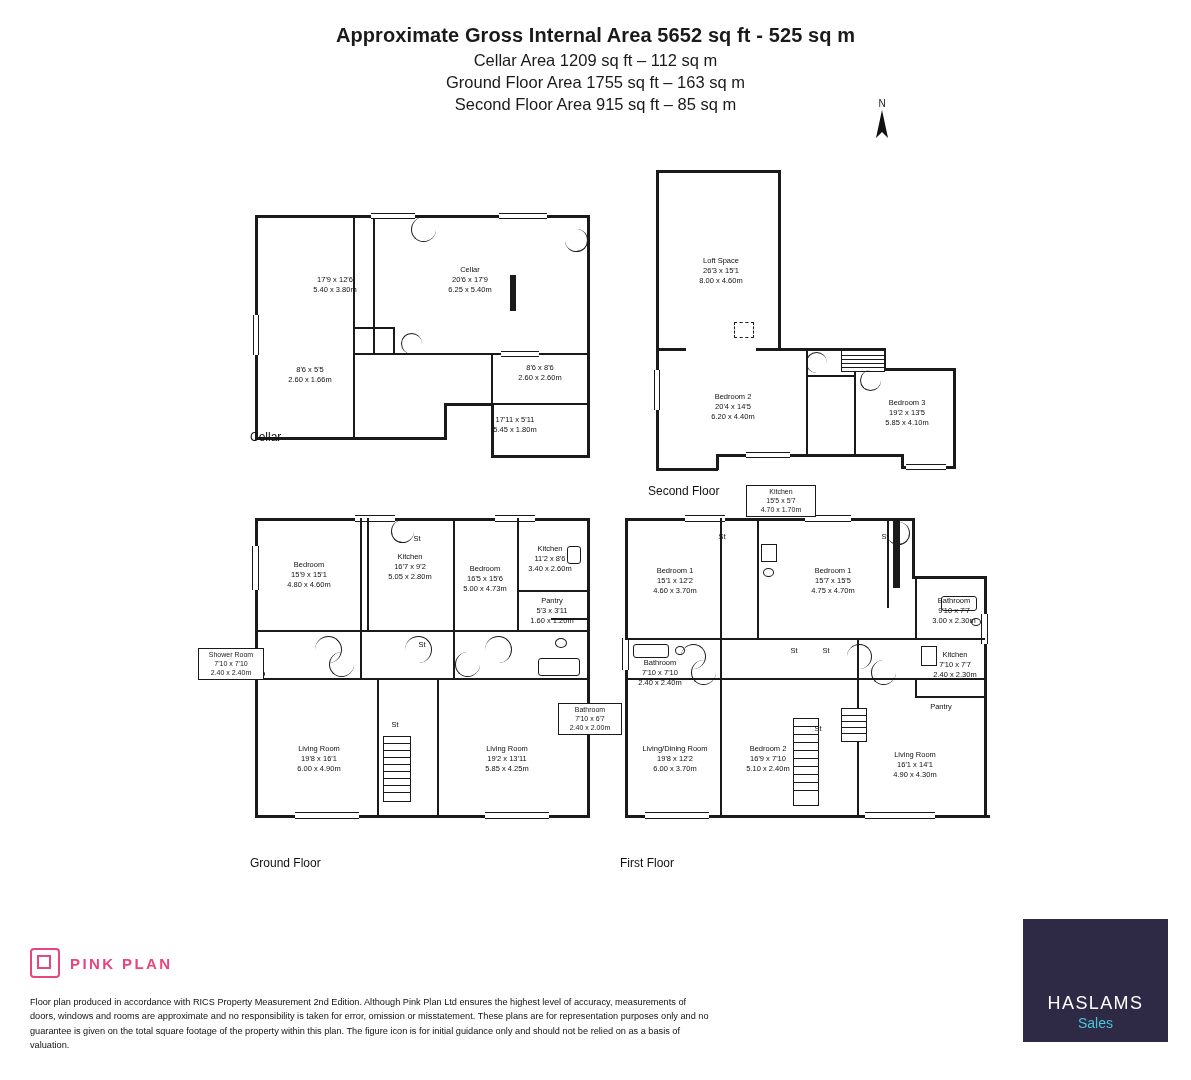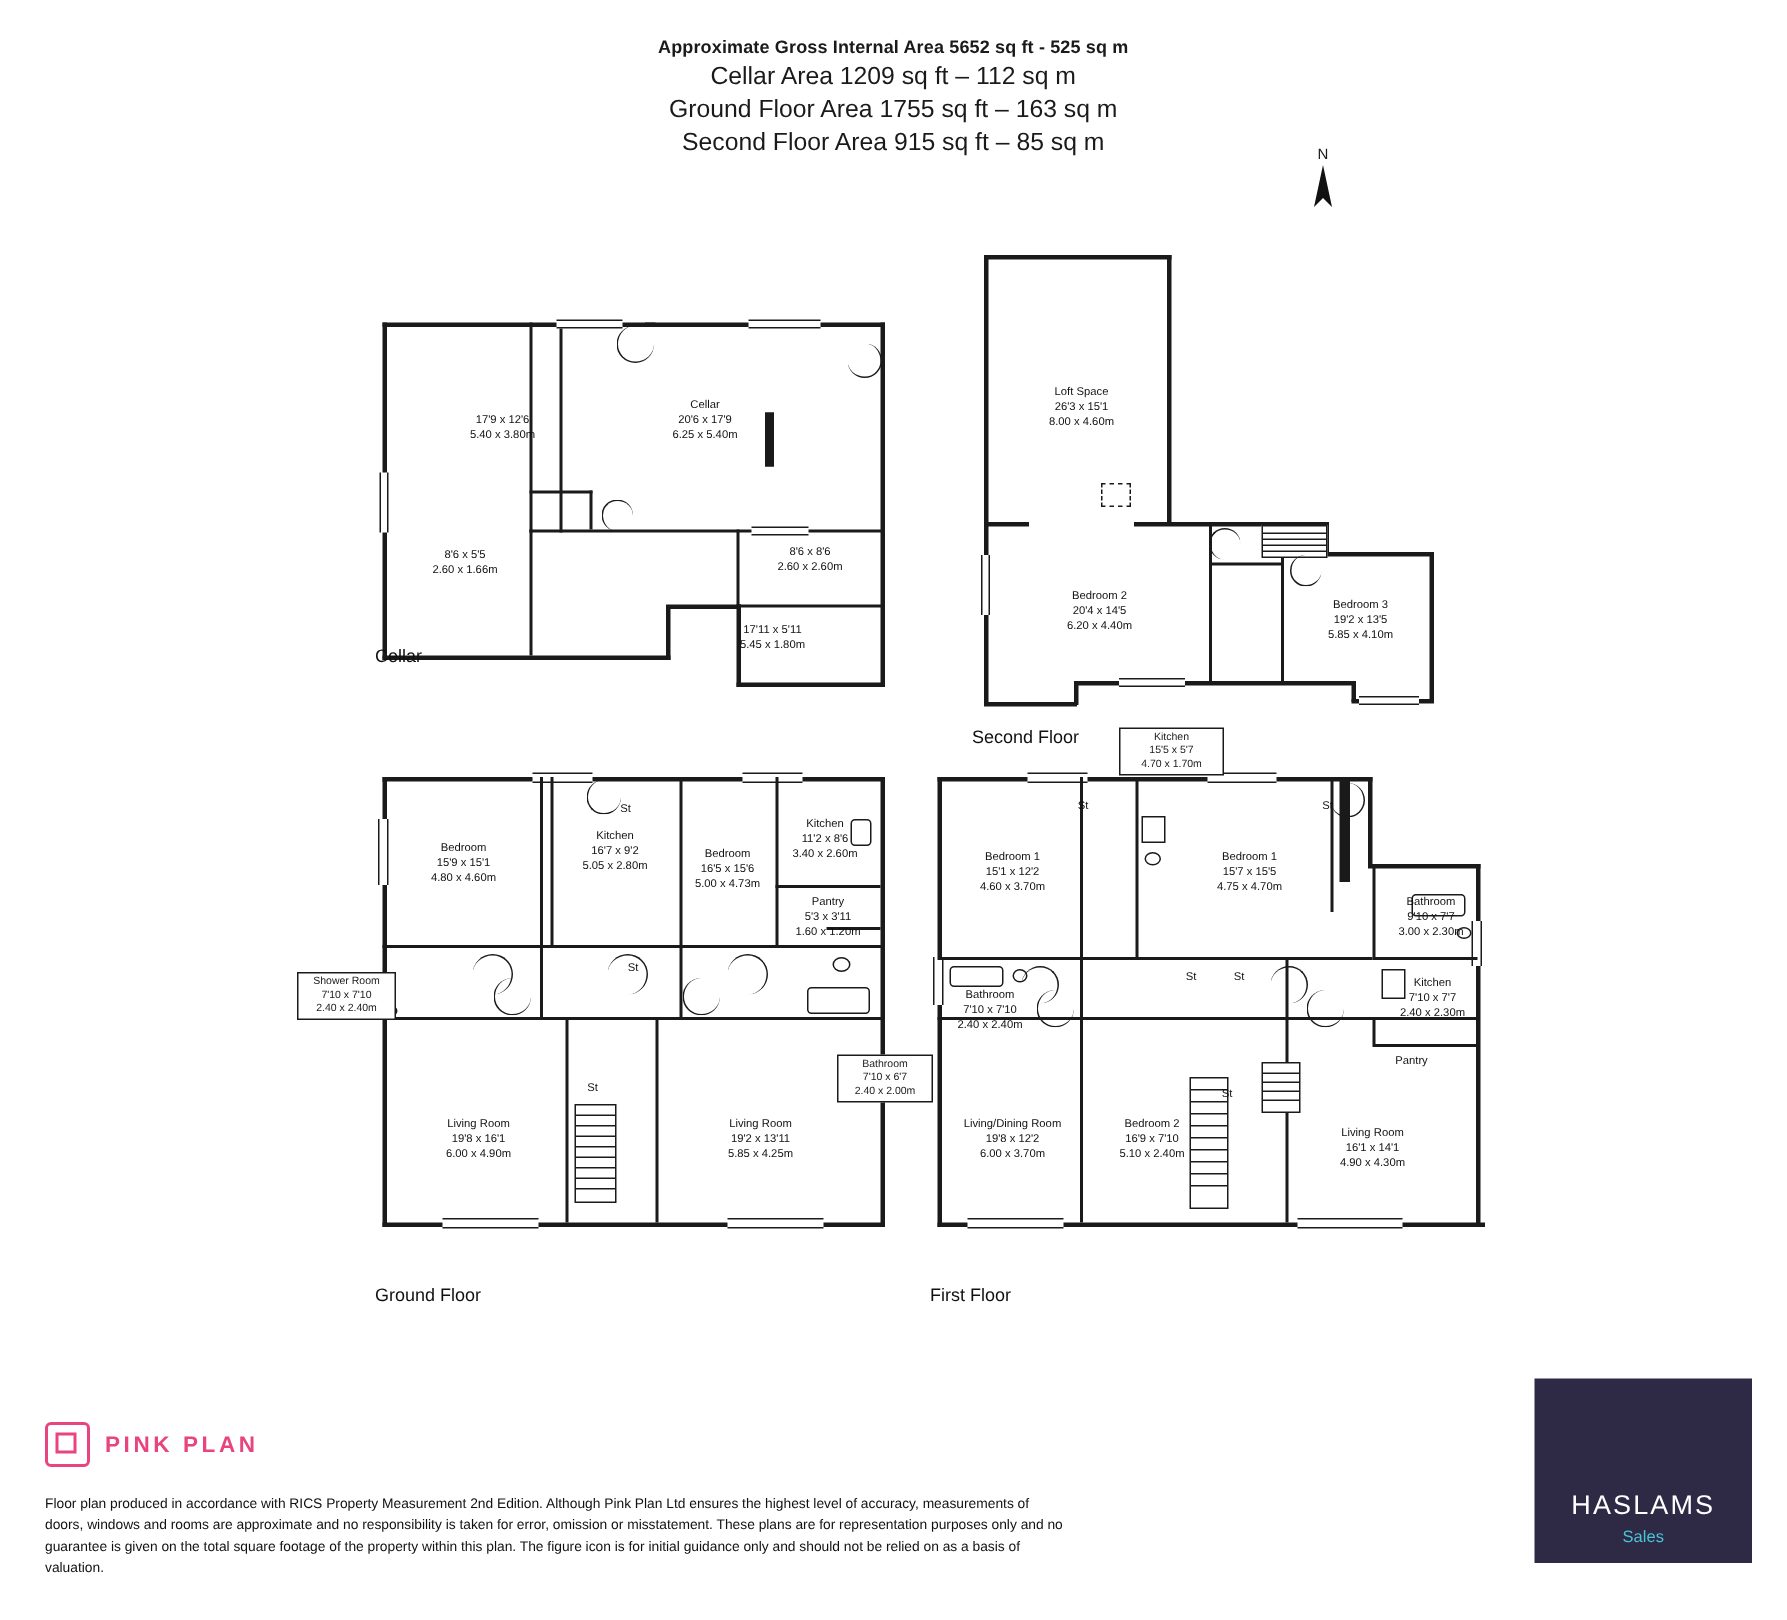--- a/index.html
+++ b/index.html
@@ -1,21 +1,21 @@
 <!DOCTYPE html>
 <html><head>
 <meta charset="utf-8">
 <style>
   html,body{margin:0;padding:0;}
   body{
     width:1191px;height:1080px;position:relative;background:#ffffff;
     font-family:"Liberation Sans", sans-serif;color:#1a1a1a;overflow:hidden;
   }
   .hdr{position:absolute;left:0;top:24px;width:1191px;text-align:center;}
-  .hdr .t1{font-size:12px;font-weight:bold;letter-spacing:.1px;}
+  .hdr .t1{font-size:20px;font-weight:bold;letter-spacing:.1px;}
   .hdr .t2{font-size:16.5px;margin-top:4px;}
   .hdr .t3{font-size:16.5px;margin-top:3px;}
   .hdr .t4{font-size:16.5px;margin-top:3px;}
   .hdr .t5{font-size:16.5px;margin-top:3px;}
 
   .northwrap{position:absolute;left:862px;top:98px;width:40px;text-align:center;}
   .northwrap .nlbl{font-size:10px;}
   .northwrap svg{display:block;margin:1px auto 0;}
 
   .plan{position:absolute;}
@@ -39,21 +39,21 @@
   .fixt.c{border-radius:50%;}
 
   .footer{position:absolute;left:30px;top:995px;width:680px;font-size:9.2px;line-height:1.55;color:#111;}
   .pinkplan{position:absolute;left:30px;top:948px;display:flex;align-items:center;gap:10px;}
   .pinkplan .logo{width:30px;height:30px;border:2px solid #e8447f;border-radius:4px;position:relative;box-sizing:border-box;}
   .pinkplan .logo:before{content:"";position:absolute;left:5px;top:5px;width:14px;height:14px;border:2px solid #e8447f;box-sizing:border-box;}
   .pinkplan .ptxt{color:#e8447f;font-size:15px;letter-spacing:2.4px;font-weight:bold;}
 
   .haslams{position:absolute;left:1023px;top:919px;width:145px;height:123px;background:#2e2a45;color:#fff;}
   .haslams .h1{position:absolute;left:0;right:0;bottom:28px;text-align:center;font-size:18px;letter-spacing:1.4px;font-weight:normal;}
-  .haslams .h2{position:absolute;left:0;right:0;bottom:11px;text-align:center;font-size:11px;color:#49c5d6;}
+  .haslams .h2{position:absolute;left:0;right:0;bottom:11px;text-align:center;font-size:14px;color:#49c5d6;}
 </style>
 </head>
 <body>
 
 <div class="hdr">
   <div class="t1">Approximate Gross Internal Area 5652 sq ft - 525 sq m</div>
   <div class="t2">Cellar Area 1209 sq ft – 112 sq m</div>
   <div class="t3">Ground Floor Area 1755 sq ft – 163 sq m</div>
   <div class="t5">Second Floor Area 915 sq ft – 85 sq m</div>
 </div>

